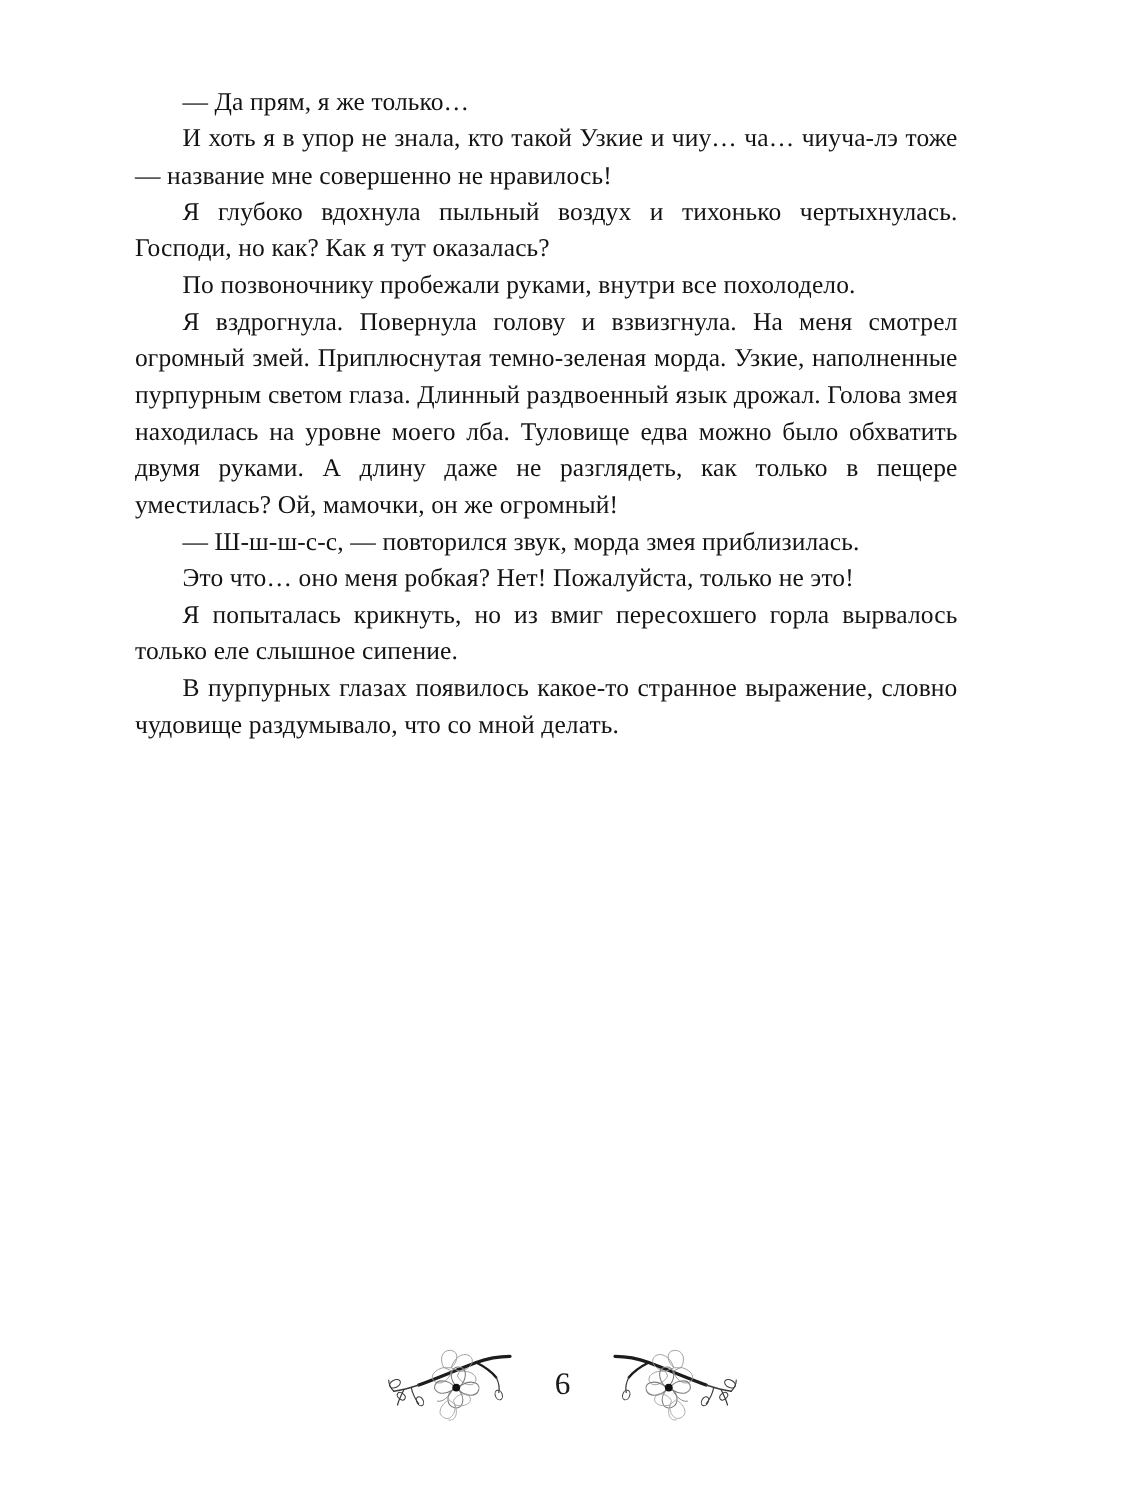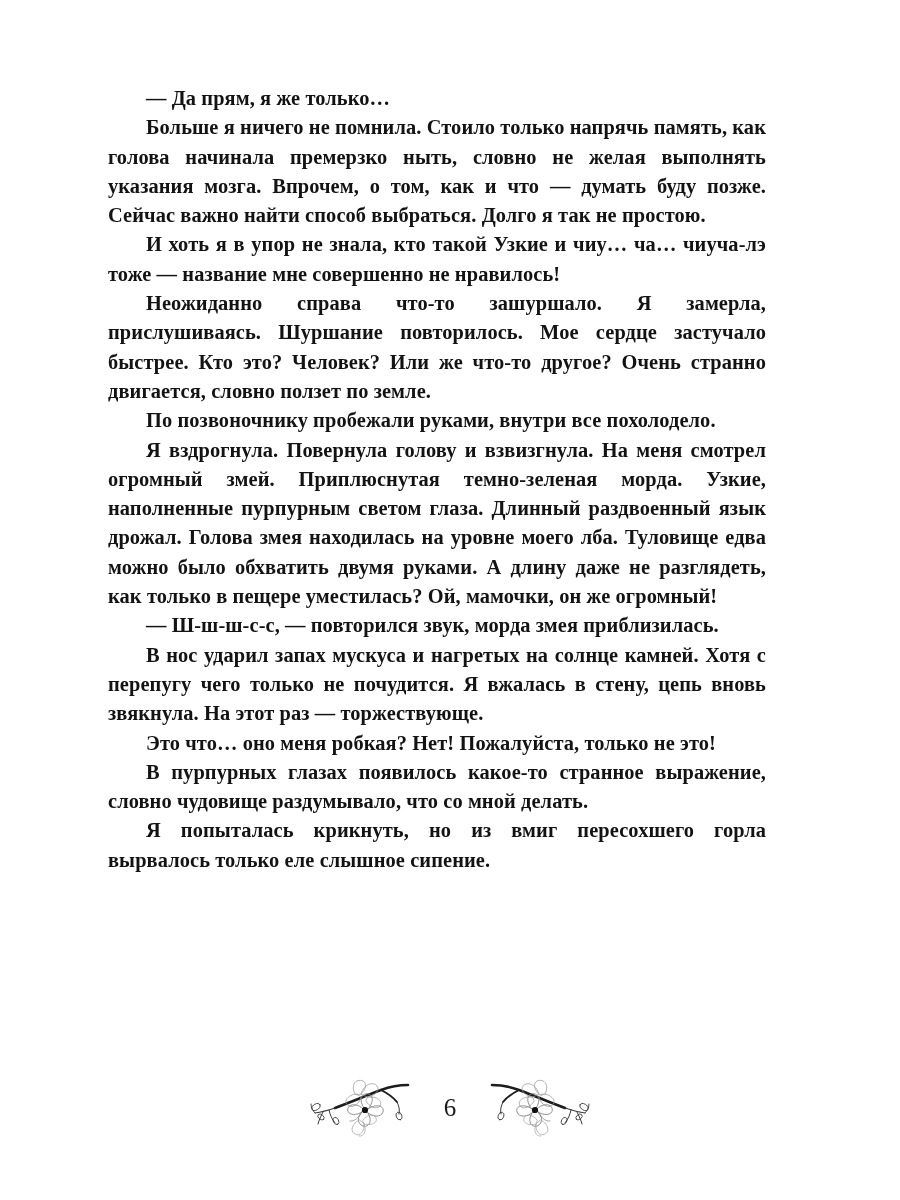--- a/index.html
+++ b/index.html
@@ -12,23 +12,22 @@
     width: 900px;
     height: 1200px;
     background: #ffffff;
     overflow: hidden;
     font-family: "Liberation Serif", "DejaVu Serif", serif;
   }
 
   .text-block {
     position: absolute;
     left: 108px;
-    top: 84px;
+    top: 68px;
     width: 658px;
-    font-weight: bold;
   }
 
   p.para {
     margin: 0;
     text-align: justify;
     text-justify: inter-word;
     text-indent: 38px;
     font-size: 20.4px;
     line-height: 29.3px;
     color: #131313;
@@ -71,30 +70,28 @@
     text-align: center;
   }
 </style>
 </head>
 <body>
 
 <div class="page">
 
   <div class="text-block">
     <p class="para">— Да прям, я же только…</p>
-    <p class="para">Больше я ничего не помнила. Стоило только напрячь память, как голова начинала премерзко ныть, словно не желая выполнять указания мозга. Впрочем, о том, как и что — думать буду позже. Сейчас важно найти способ выбраться. Долго я так не простою.</p>
     <p class="para">И хоть я в упор не знала, кто такой Узкие и чиу… ча… чиуча-лэ тоже — название мне совершенно не нравилось!</p>
-    <p class="para">Неожиданно справа что-то зашуршало. Я замерла, прислушиваясь. Шуршание повторилось. Мое сердце застучало быстрее. Кто это? Человек? Или же что-то другое? Очень странно двигается, словно ползет по земле.</p>
+    <p class="para">Я глубоко вдохнула пыльный воздух и тихонько чертыхнулась. Господи, но как? Как я тут оказалась?</p>
     <p class="para">По позвоночнику пробежали руками, внутри все похолодело.</p>
     <p class="para">Я вздрогнула. Повернула голову и взвизгнула. На меня смотрел огромный змей. Приплюснутая темно-зеленая морда. Узкие, наполненные пурпурным светом глаза. Длинный раздвоенный язык дрожал. Голова змея находилась на уровне моего лба. Туловище едва можно было обхватить двумя руками. А длину даже не разглядеть, как только в пещере уместилась? Ой, мамочки, он же огромный!</p>
     <p class="para">— Ш-ш-ш-с-с, — повторился звук, морда змея приблизилась.</p>
-    <p class="para">В нос ударил запах мускуса и нагретых на солнце камней. Хотя с перепугу чего только не почудится. Я вжалась в стену, цепь вновь звякнула. На этот раз — торжествующе.</p>
     <p class="para">Это что… оно меня робкая? Нет! Пожалуйста, только не это!</p>
+    <p class="para">Я попыталась крикнуть, но из вмиг пересохшего горла вырвалось только еле слышное сипение.</p>
     <p class="para">В пурпурных глазах появилось какое-то странное выражение, словно чудовище раздумывало, что со мной делать.</p>
-    <p class="para">Я попыталась крикнуть, но из вмиг пересохшего горла вырвалось только еле слышное сипение.</p>
   </div>
 
   <div class="footer">
 
     <svg class="ornament" viewBox="0 0 104 62">
       <g fill="none" stroke="#3a3a3a" stroke-width="0.7" stroke-linecap="round">
 
         <path d="M26 32 C40 27, 56 20, 72 14 C80 11, 90 9, 99 9" stroke="#1c1c1c" stroke-width="2.6"></path>
         <path d="M72 14 C78 17, 84 21, 88 26" stroke="#1c1c1c" stroke-width="1.9"></path>
 

